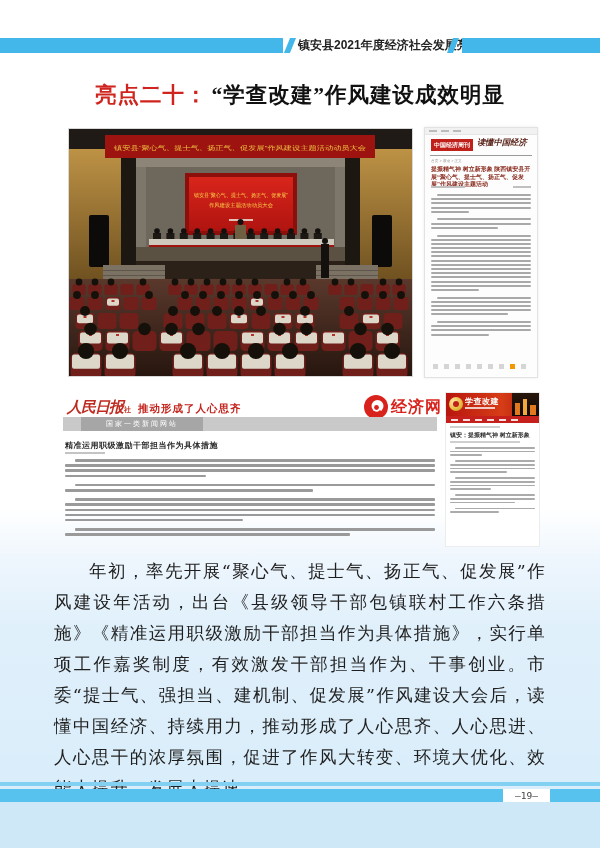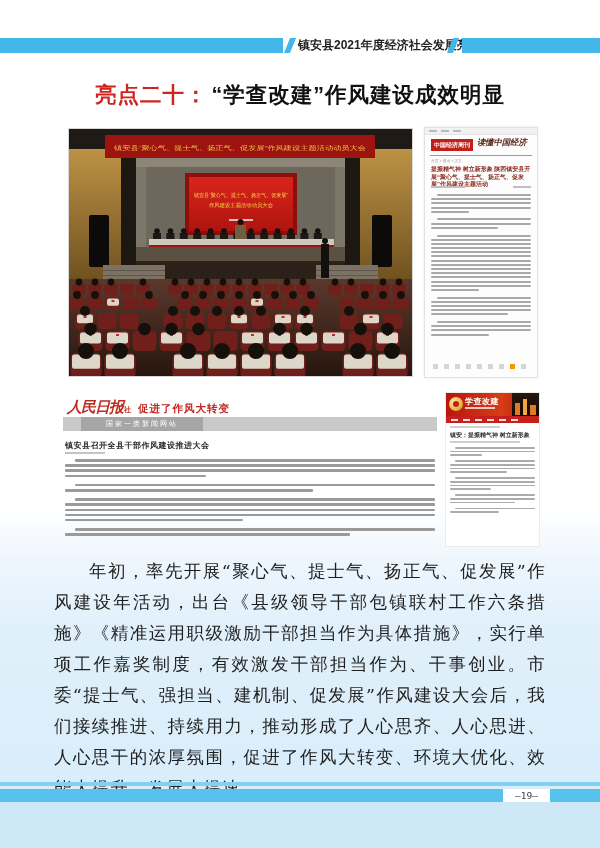--- a/index.html
+++ b/index.html
@@ -9,21 +9,21 @@
   
   .band{position:absolute;top:38px;height:15px;background:#43b7ea;}
   .band.l{left:0;width:283px;}
   .band.r{left:462px;width:138px;}
   .slash{position:absolute;top:38px;width:6px;height:15px;background:#43b7ea;transform:skewX(-22deg);}
   .topbar-title{position:absolute;top:37px;left:298px;width:150px;height:17px;
     font-size:12px;font-weight:bold;color:#222;letter-spacing:0;line-height:17px;white-space:nowrap;}
   
   .doc-title{position:absolute;top:80px;left:0;width:600px;text-align:center;
     font-size:21.5px;font-weight:bold;color:#111;letter-spacing:1px;white-space:nowrap;
-    font-family:Liberation Sans, sans-serif;}
+    font-family:Liberation Serif, serif;}
   .doc-title .red{color:#d0251f;margin-right:4px;}
   
   .photo{position:absolute;left:68px;top:128px;width:343px;height:247px;border:1px solid #d8d8d8;background:#2b2119;}
   .photo svg{display:block;}
   
   .weekly{position:absolute;left:424px;top:127px;width:112px;height:249px;background:#fdfdfd;
     border:1px solid #e2e2e2;box-shadow:0 0 3px rgba(0,0,0,.08);overflow:hidden;}
   .wk-top{position:absolute;left:0;top:0;width:100%;height:6px;background:#f1f1f1;border-bottom:1px solid #e5e5e5;}
   .wk-top i{position:absolute;top:2px;width:8px;height:2px;background:#bbb;}
   .wk-logo{position:absolute;left:6px;top:11px;width:42px;height:12px;background:#c01f1a;color:#fff;
@@ -423,26 +423,35 @@
         <i></i>
         <i></i>
         <i></i>
         <i class="on"></i>
         <i></i>
       </div>
   </div>
 
   <div class="pd">
     <div class="pd-masthead">
-      <span class="pd-rmrb">人民日报</span><span class="pd-she">社</span><span class="pd-site">促进了作风大转变</span>
+      <span class="pd-rmrb">人民日报</span><span class="pd-she">社</span><span class="pd-site">推动形成了人心思齐</span>
+    </div>
+    <div class="jj">
+      <svg width="26" height="26" viewBox="0 0 26 26">
+        <circle cx="13" cy="13" r="12" fill="#d8231c"></circle>
+        <circle cx="14.5" cy="12" r="6" fill="#ffffff"></circle>
+        <circle cx="13.5" cy="13.5" r="2.4" fill="#d8231c"></circle>
+        <path d="M6 18 A 9 9 0 0 0 20 19 L 17 16 A 5 5 0 0 1 9 16 Z" fill="#d8231c"></path>
+      </svg>
+      <span class="jj-name">经济网</span>
     </div>
     <div class="pd-badgebar">
       <div class="pd-badge">国家一类新闻网站</div>
     </div>
-    <div class="pd-headline">镇安县召开全县干部作风建设推进大会</div>
+    <div class="pd-headline">精准运用职级激励干部担当作为具体措施</div>
     <div class="pd-date"></div>
     <div class="pd-body skel">
         <div style="height: 2.6px; margin-bottom: 2.6px; background: rgb(154, 154, 154); margin-left: 10px;"></div>
         <div style="height: 2.6px; margin-bottom: 2.6px; background: rgb(154, 154, 154);"></div>
         <div style="height: 2.6px; margin-bottom: 2.6px; background: rgb(154, 154, 154);"></div>
         <div style="height: 2.6px; margin-bottom: 2.6px; background: rgb(154, 154, 154); width: 38%;"></div>
         <div style="height: 4px;"></div>
         <div style="height: 2.6px; margin-bottom: 2.6px; background: rgb(154, 154, 154); margin-left: 10px;"></div>
         <div style="height: 2.6px; margin-bottom: 2.6px; background: rgb(154, 154, 154); width: 67%;"></div>
         <div style="height: 4px;"></div>
@@ -498,20 +507,20 @@
         <div style="height: 1.8px; margin-bottom: 1.8px; background: rgb(171, 171, 171); margin-left: 5px;"></div>
         <div style="height: 1.8px; margin-bottom: 1.8px; background: rgb(171, 171, 171);"></div>
         <div style="height: 1.8px; margin-bottom: 1.8px; background: rgb(171, 171, 171); width: 77%;"></div>
         <div style="height: 2.6px;"></div>
         <div style="height: 1.8px; margin-bottom: 1.8px; background: rgb(171, 171, 171); margin-left: 5px;"></div>
         <div style="height: 1.8px; margin-bottom: 1.8px; background: rgb(171, 171, 171); width: 58%;"></div>
         <div style="height: 2.6px;"></div>
       </div>
   </div>
 
-  <div class="body-para">年初，率先开展“聚心气、提士气、扬正气、促发展”作风建设年活动，出台《县级领导干部包镇联村工作六条措施》《精准运用职级激励干部担当作为具体措施》，实行单项工作嘉奖制度，有效激发干部担当作为、干事创业。市委“提士气、强担当、建机制、促发展”作风建设大会后，我们接续推进、持续用力，推动形成了人心思齐、人心思进、人心思干的浓厚氛围，促进了作风大转变、环境大优化、效能大提升、发展大提速。</div>
+  <div class="body-para">年初，率先开展“聚心气、提士气、扬正气、促发展”作风建设年活动，出台《县级领导干部包镇联村工作六条措施》《精准运用职级激励干部担当作为具体措施》，实行单项工作嘉奖制度，有效激发干部担当作为、干事创业。市委“提士气、强担当、建机制、促发展”作风建设大会后，读懂中国经济、持续用力，推动形成了人心思齐、人心思进、人心思干的浓厚氛围，促进了作风大转变、环境大优化、效能大提升、发展大提速。</div>
 
   <div class="foot-stripe"></div>
   <div class="foot-bar"></div>
   <div class="foot-fill"></div>
   <div class="pageno">—19—</div>
 
 </div>
 
 </body></html>

